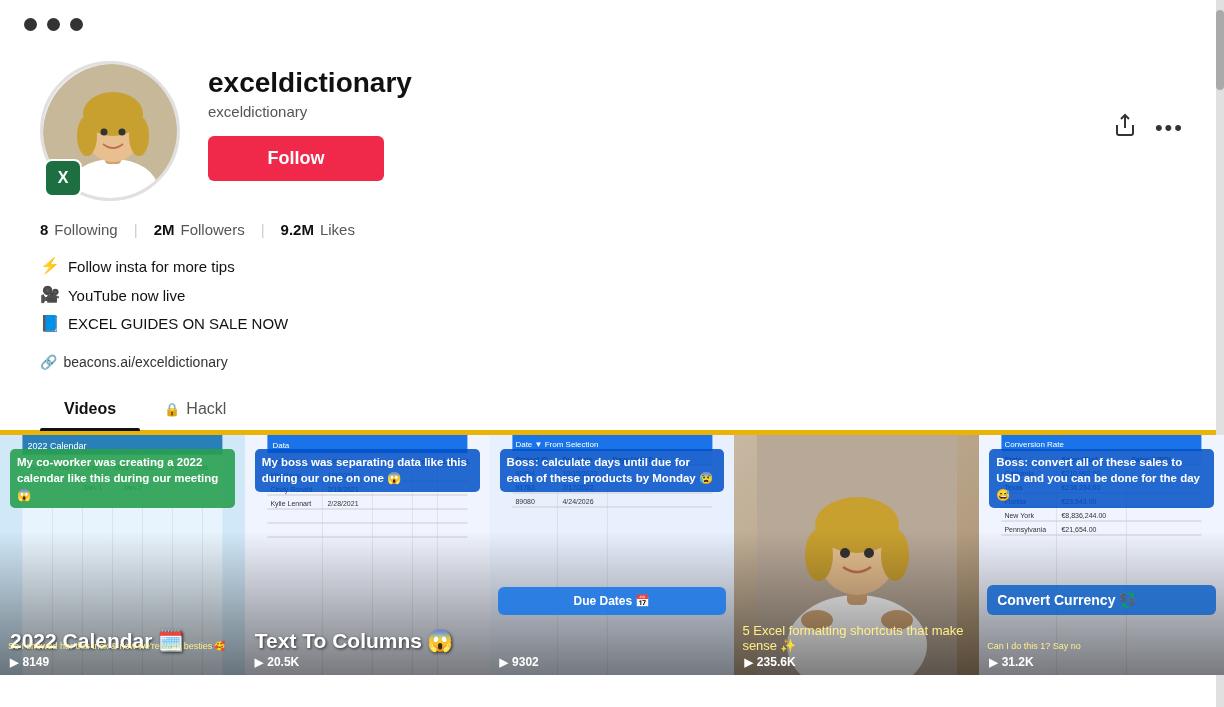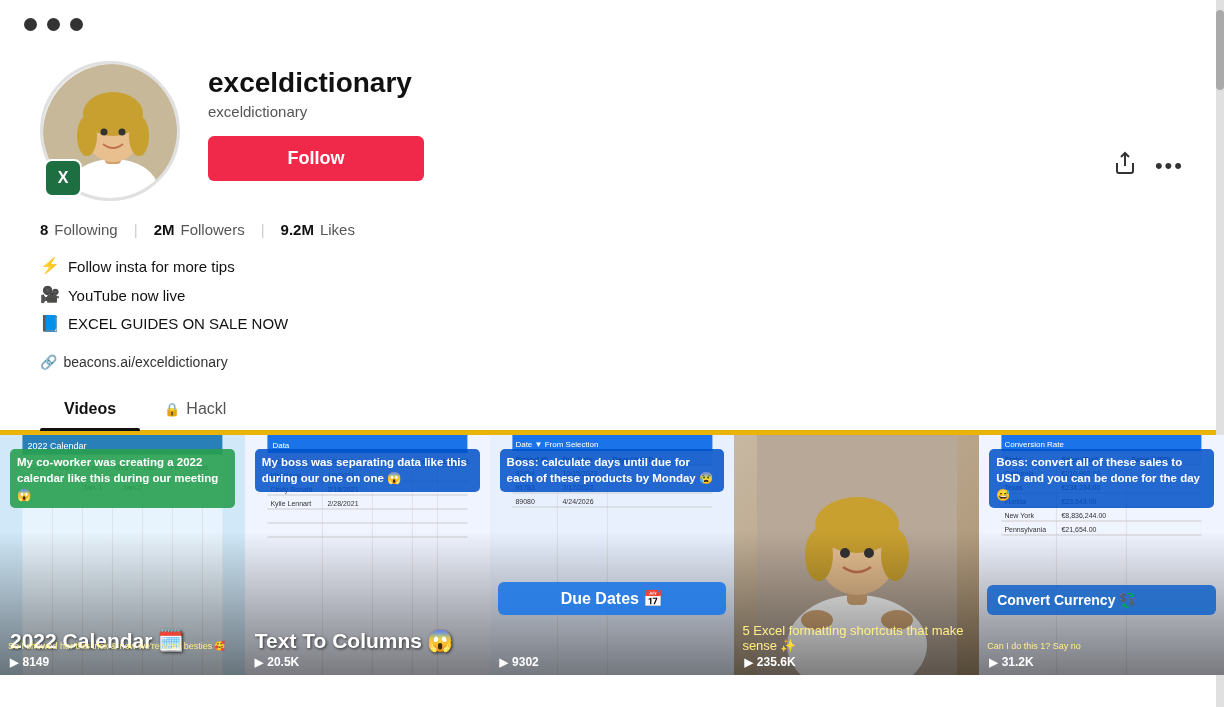--- a/index.html
+++ b/index.html
@@ -96,21 +96,21 @@
       font-size: 15px;
       color: #555;
       margin-bottom: 16px;
     }
     .follow-btn {
       background: #f0294a;
       color: white;
       border: none;
       border-radius: 6px;
       padding: 12px 0;
-      width: 216px;
+      width: 176px;
       font-size: 18px;
       font-weight: 600;
       cursor: pointer;
       display: block;
     }
 
     .profile-actions {
       display: flex;
       align-items: center;
       gap: 18px;
@@ -324,21 +324,21 @@
         <ellipse cx="79" cy="68" rx="3.5" ry="3.5" fill="#333"></ellipse>
 
         <path d="M60 80 Q70 88 80 80" stroke="#c07050" stroke-width="2" fill="none"></path>
       </svg>
     </div>
 
     <div class="avatar-excel-badge">X</div>
   </div>
 
   <div class="profile-info">
-    <div style="display:flex; align-items:flex-end; justify-content:space-between;">
+    <div style="display:flex; align-items:center; justify-content:space-between;">
       <div>
         <div class="profile-name">exceldictionary</div>
         <div class="profile-handle">exceldictionary</div>
         <button class="follow-btn">Follow</button>
       </div>
       <div class="profile-actions">
         <span class="share-icon">
           <svg width="24" height="24" viewBox="0 0 24 24" fill="none" stroke="#333" stroke-width="2">
             <path d="M4 12v8a2 2 0 0 0 2 2h12a2 2 0 0 0 2-2v-8"></path>
             <polyline points="16 6 12 2 8 6"></polyline>
@@ -498,21 +498,21 @@
         <text x="3" y="69" font-size="7" font-family="sans-serif" fill="#333">89080</text>
         <text x="50" y="69" font-size="7" font-family="sans-serif" fill="#333">4/24/2026</text>
         <line x1="0" y1="72" x2="200" y2="72" stroke="#ccc"></line>
         <line x1="45" y1="16" x2="45" y2="240" stroke="#ccc" stroke-width="0.5"></line>
         <line x1="95" y1="16" x2="95" y2="240" stroke="#ccc" stroke-width="0.5"></line>
       </svg>
     </div>
     <div class="video-overlay"></div>
     <div class="video-title-badge blue-bg">Boss: calculate days until due for each of these products by Monday 😰</div>
 
-    <div style="position:absolute;bottom:60px;left:8px;right:8px;background:rgba(30,120,230,0.9);color:white;font-size:16px;font-weight:800;padding:7px 10px;border-radius:6px;text-align:center;">Due Dates 📅</div>
+    <div style="position:absolute;bottom:60px;left:8px;right:8px;background:rgba(30,120,230,0.9);color:white;font-size:12px;font-weight:800;padding:7px 10px;border-radius:6px;text-align:center;">Due Dates 📅</div>
     <div class="video-count">
       <span class="play-icon">▶</span>
       <span>9302</span>
     </div>
   </div>
 
   <div class="video-card">
     <div class="person-thumb">
       <svg width="200" height="240" viewBox="0 0 200 240">
 

